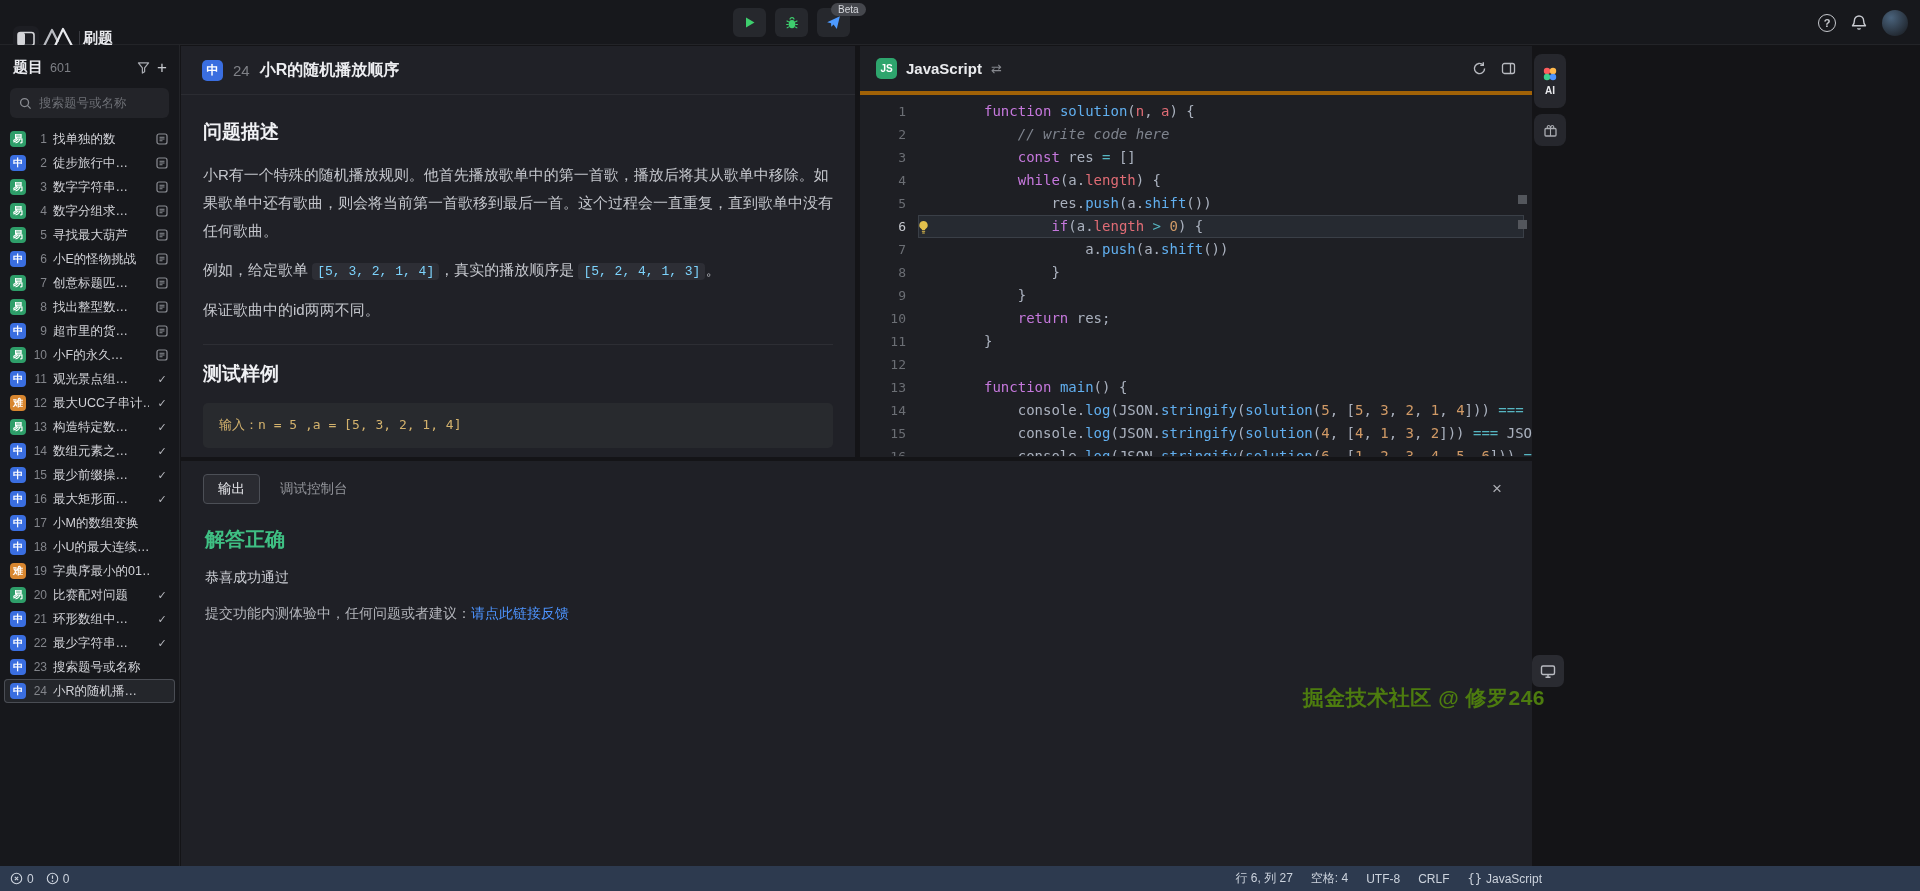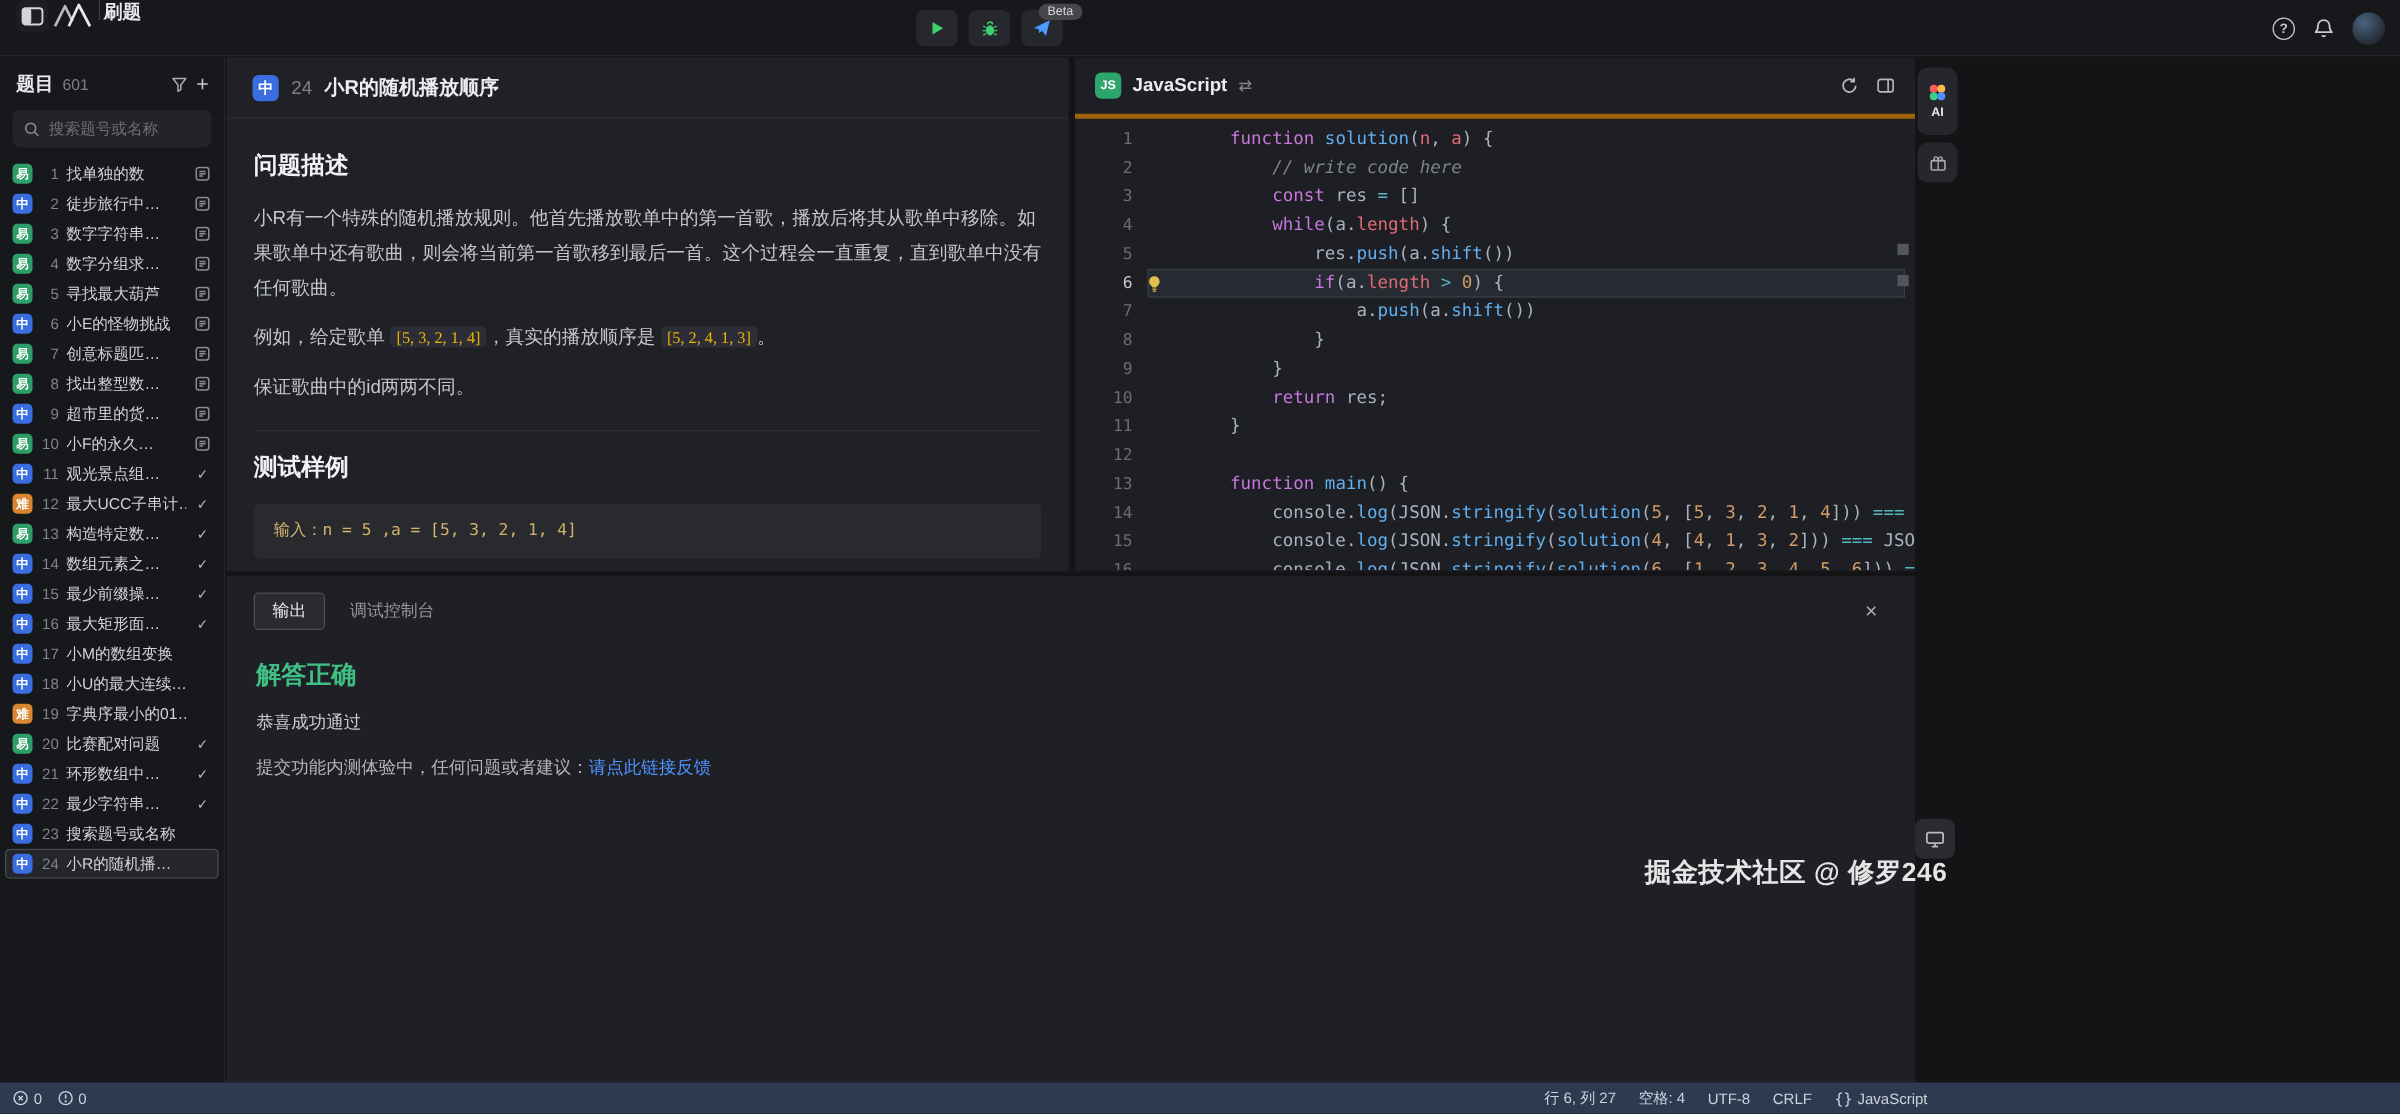--- a/index.html
+++ b/index.html
@@ -7,21 +7,21 @@
   body {
     position:relative; overflow:hidden;
     background:#141417; color:#d4d5d9;
     font-family:"Liberation Sans","DejaVu Sans",sans-serif;
   }
   .mono { font-family:"DejaVu Sans Mono","Liberation Mono",monospace; }
 
   
   .topbar { position:absolute; top:0; left:0; width:1920px; height:45px;
     background:#17181c; border-bottom:1px solid #232428; }
-  .tb-left { position:absolute; left:13px; top:0; height:45px; display:flex; gap:3px; }
+  .tb-left { position:absolute; left:13px; top:16px; height:45px; display:flex; align-items:center; gap:3px; }
   .tb-toggle { width:26px; height:26px; border-radius:6px; display:flex; align-items:center; justify-content:center; background:#1d1e23; }
   .tb-divider { width:1px; height:16px; background:#3a3b41; }
   .tb-title { font-size:15px; color:#e8e9ed; font-weight:700; }
   .run-group { position:absolute; left:733px; top:8px; display:flex; gap:9px; }
   .tb-btn { width:33px; height:29px; border:0; border-radius:6px; background:#26282d;
     display:flex; align-items:center; justify-content:center; cursor:pointer; }
   .beta { position:absolute; left:831px; top:3px; background:#45474d; color:#d6d8dd;
     font-size:10px; line-height:13px; padding:0 7px; border-radius:7px; }
   .tb-right { position:absolute; right:12px; top:0; height:45px; display:flex; align-items:center; gap:15px; }
   .help { width:18px; height:18px; border:1.5px solid #c6c8cd; border-radius:50%;
@@ -59,22 +59,22 @@
   .problem { position:absolute; left:181px; top:46px; width:674px; height:411px;
     background:#202127; overflow:hidden; }
   .prob-head { height:49px; border-bottom:1px solid #2b2c32; display:flex; align-items:center; gap:10px; padding:0 21px; }
   .prob-badge { width:21px; height:21px; border-radius:5px; background:#3a6ee0; color:#fff;
     font-size:12px; font-weight:700; display:flex; align-items:center; justify-content:center; }
   .prob-num { color:#7f8187; font-size:15px; }
   .prob-title { color:#edeef1; font-size:16px; font-weight:700; }
   .prob-body { padding:14px 22px; }
   .h2 { font-size:19px; font-weight:700; color:#f0f1f4; margin:10px 0 16px; }
   .para { font-size:15px; line-height:1.85; color:#c5c7cd; margin-bottom:12px; }
-  .icode { font-family:Liberation Serif, serif; font-size:13px;
-    color:#eab308; background:rgba(130,130,140,.14); padding:1px 5px; border-radius:4px; }
+  .icode { font-family:Liberation Mono, monospace; font-size:13px;
+    color:#7dd3fc; background:rgba(130,130,140,.14); padding:1px 5px; border-radius:4px; }
   .hr { border:0; border-top:1px solid #2d2e34; margin:20px 0 16px; }
   .sample-label { font-size:15px; font-weight:700; font-style:italic; color:#e9eaee; margin:2px 0 12px; }
   .sample-block { background:#282a2e; border-radius:5px; padding:10px 16px;
     font-family:"DejaVu Sans Mono","Liberation Mono",monospace; font-size:13px; line-height:1.9; color:#d3b26d; }
 
   
   .editor { position:absolute; left:860px; top:46px; width:672px; height:411px;
     background:#1e1f24; overflow:hidden; }
   .ed-head { height:49px; border-bottom:4px solid #a16207; display:flex; align-items:center; gap:9px; padding:0 16px; }
   .js-badge { width:21px; height:21px; border-radius:5px; background:#2ea56d; color:#fff;
@@ -120,22 +120,22 @@
   .st-right > span { cursor:pointer; display:flex; gap:4px; align-items:center; }
 
   
   .ai-chip { position:absolute; left:1534px; top:54px; width:32px; height:54px; background:#26272d;
     border-radius:8px; display:flex; flex-direction:column; align-items:center; justify-content:center; gap:3px; cursor:pointer; }
   .ai-label { font-size:10px; font-weight:700; color:#e8e9ec; }
   .box-chip { position:absolute; left:1534px; top:114px; width:32px; height:32px; background:#26272d;
     border-radius:8px; display:flex; align-items:center; justify-content:center; cursor:pointer; }
   .monitor-chip { position:absolute; left:1532px; top:655px; width:32px; height:32px; background:#2a2b31;
     border-radius:7px; display:flex; align-items:center; justify-content:center; cursor:pointer; }
-  .watermark { position:absolute; right:362px; top:684px; font-size:21px; font-weight:700;
-    color:#e5e5e5; letter-spacing:.5px; }
+  .watermark { position:absolute; right:375px; top:684px; font-size:21px; font-weight:700;
+    color:#4d7c0f; letter-spacing:.5px; }
 </style>
 </head>
 <body>
 
 <header class="topbar">
   <div class="tb-left">
     <span class="tb-toggle">
       <svg width="18" height="16" viewBox="0 0 18 16">
           <rect x="1" y="1.5" width="16" height="13" rx="2.5" fill="none" stroke="#d4d5d9" stroke-width="1.6"></rect>
           <rect x="1" y="1.5" width="7" height="13" rx="2.5" fill="#d4d5d9"></rect>

